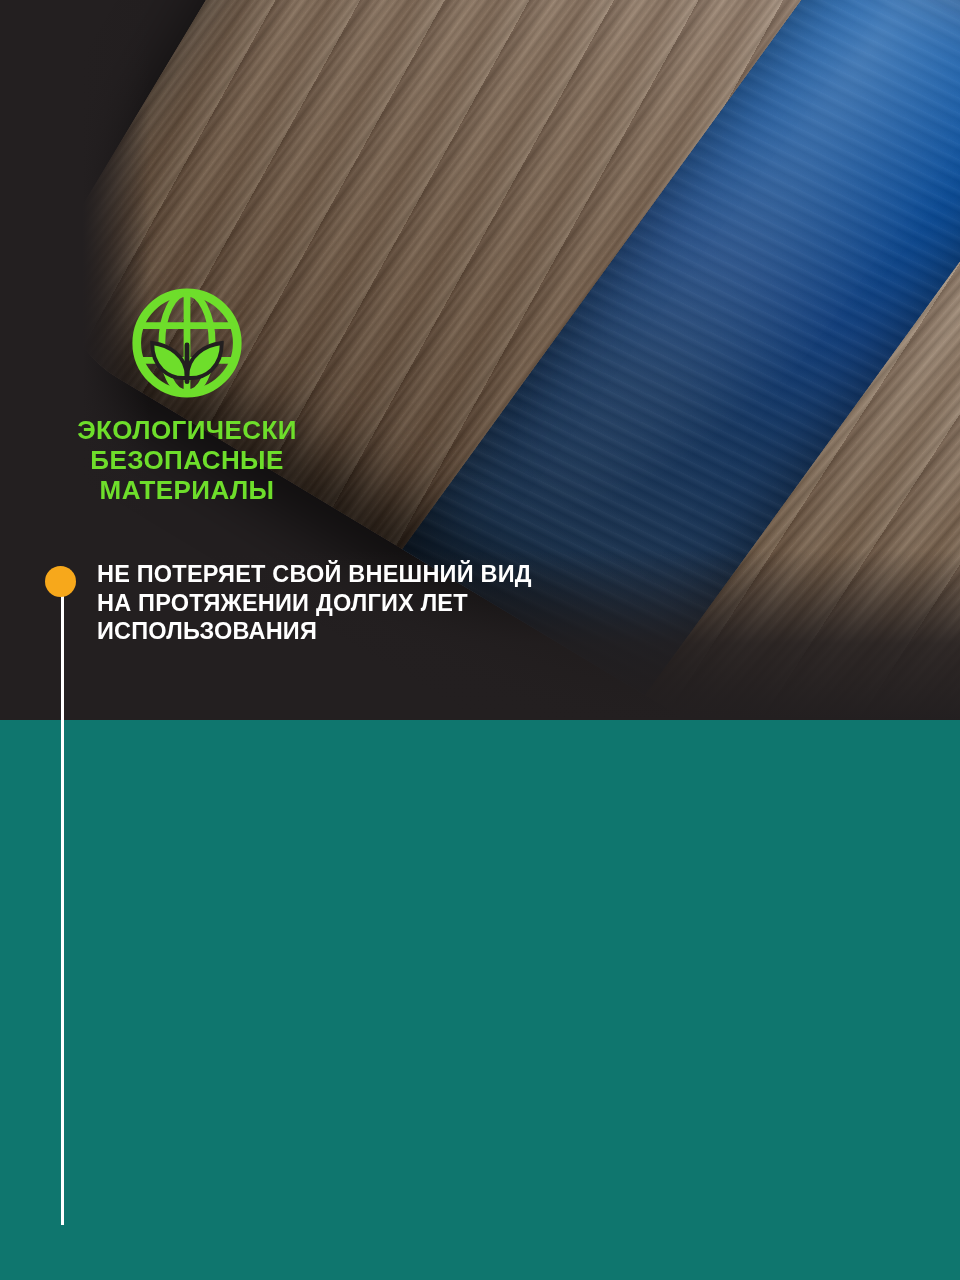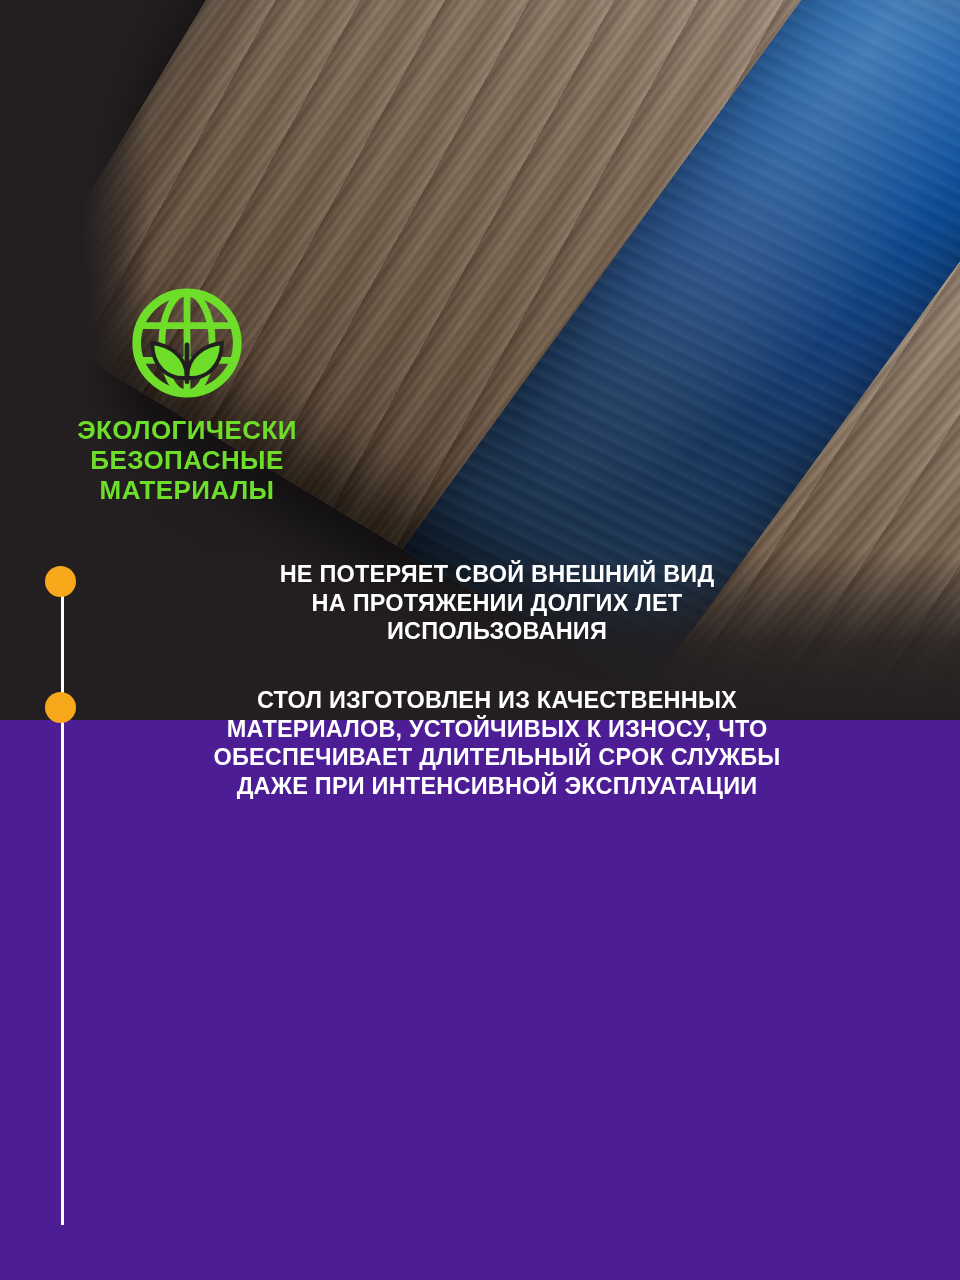--- a/index.html
+++ b/index.html
@@ -8,21 +8,21 @@
     padding: 0;
     background: #221f1f;
   }
   body {
     font-family: "Liberation Sans", sans-serif;
   }
   .page {
     position: relative;
     width: 960px;
     height: 1280px;
-    background: #4c1d95;
+    background: #0f766e;
     overflow: hidden;
   }
 
   
   .photo {
     position: absolute;
     top: 0;
     left: 0;
     width: 960px;
     height: 720px;
@@ -180,21 +180,20 @@
     left: 4px;
     top: 10px;
     width: 3px;
     height: 655px;
     background: #ffffff;
   }
   .feature {
     position: relative;
     padding-left: 40px;
     margin-bottom: 40px;
-    text-align: center;
   }
   .feature .dot {
     position: absolute;
     left: -12px;
     top: 6px;
     width: 31px;
     height: 31px;
     border-radius: 50%;
     background: #f7a81b;
   }
@@ -245,23 +244,16 @@
     <div class="timeline"></div>
 
     <div class="feature">
       <span class="dot"></span>
       <div class="txt">НЕ ПОТЕРЯЕТ СВОЙ ВНЕШНИЙ ВИД
 НА ПРОТЯЖЕНИИ ДОЛГИХ ЛЕТ
 ИСПОЛЬЗОВАНИЯ</div>
     </div>
 
 
-    <div class="feature">
-      <span class="dot"></span>
-      <div class="txt">СТОЛ ИЗГОТОВЛЕН ИЗ КАЧЕСТВЕННЫХ
-МАТЕРИАЛОВ, УСТОЙЧИВЫХ К ИЗНОСУ, ЧТО
-ОБЕСПЕЧИВАЕТ ДЛИТЕЛЬНЫЙ СРОК СЛУЖБЫ
-ДАЖЕ ПРИ ИНТЕНСИВНОЙ ЭКСПЛУАТАЦИИ</div>
-    </div>
 
   </div>
 
 </div>
 
 </body></html>

